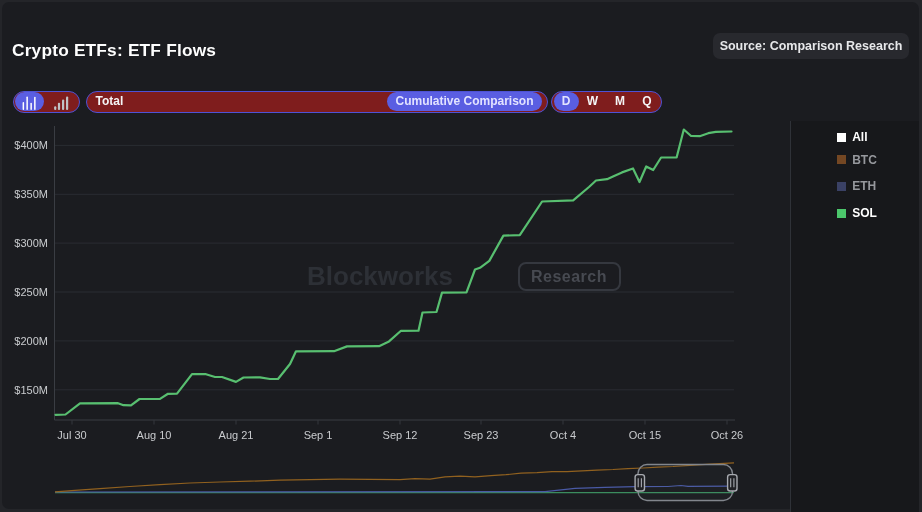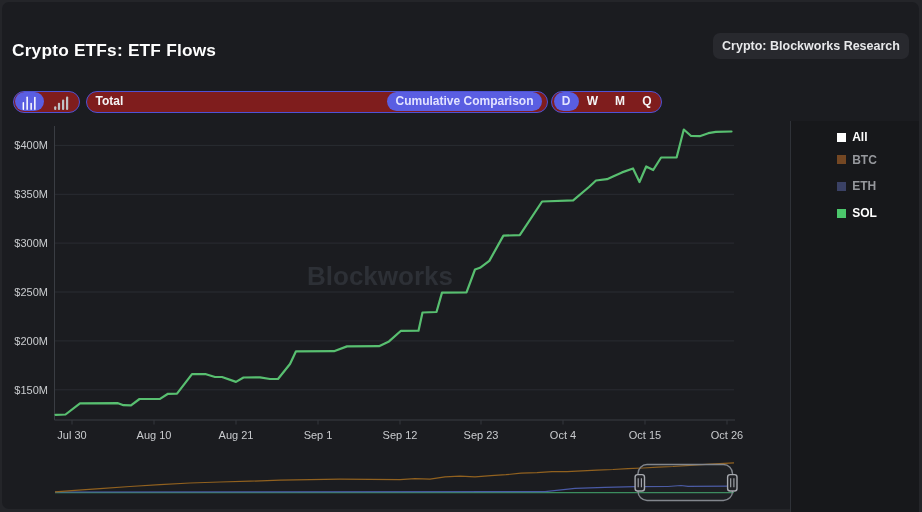--- a/index.html
+++ b/index.html
@@ -24,21 +24,21 @@
          display:flex;align-items:center;justify-content:center;font-size:16px;font-weight:700;color:#474a51;letter-spacing:0.5px;}
   svg.overlay{position:absolute;left:0;top:0;z-index:5;}
   svg.icon{position:absolute;}
 </style>
 </head>
 <body>
 <div class="page">
   <div class="card"></div>
 
   <div class="abs title">Crypto ETFs: ETF Flows</div>
-  <div class="abs source">Crypto: Blockworks Research</div>
+  <div class="abs source">Source: Comparison Research</div>
 
   <div class="abs tb g1">
     <div class="selpill" style="left:0.6px;width:29.5px;"></div>
     <svg class="icon" width="67" height="22.5" viewBox="0 0 67 22.5">
       <g fill="#ffffff">
         <rect x="8.6" y="9.9" width="1.5" height="8.2" rx="0.75"></rect>
         <rect x="12.4" y="4.5" width="1.5" height="13.6" rx="0.75"></rect>
         <rect x="16.4" y="10.7" width="1.5" height="7.4" rx="0.75"></rect>
         <rect x="20.1" y="4.7" width="1.5" height="13.4" rx="0.75"></rect>
       </g>
@@ -59,20 +59,21 @@
 
   <div class="abs tb g3">
     <div class="selpill" style="left:1.5px;width:25px;"></div>
     <div class="tabtxt seltxt" style="left:1.5px;width:25px;justify-content:center;">D</div>
     <div class="tabtxt" style="left:32px;width:17px;justify-content:center;">W</div>
     <div class="tabtxt" style="left:59.5px;width:17px;justify-content:center;">M</div>
     <div class="tabtxt" style="left:86.5px;width:17px;justify-content:center;">Q</div>
   </div>
 
   <div class="abs wm">Blockworks</div>
+  <div class="abs wmbox">Research</div>
 
   <div class="abs sidebar">
     <div class="litem" style="top:9.4px;color:#ffffff;"><span class="sq" style="background:#ffffff;"></span>All</div>
     <div class="litem" style="top:31.9px;color:#96989d;"><span class="sq" style="background:#744723;"></span>BTC</div>
     <div class="litem" style="top:58.4px;color:#96989d;"><span class="sq" style="background:#3a4165;"></span>ETH</div>
     <div class="litem" style="top:85.1px;color:#ffffff;"><span class="sq" style="background:#4cc76c;"></span>SOL</div>
   </div>
 
   <svg class="overlay" width="922" height="512" viewBox="0 0 922 512">
 

